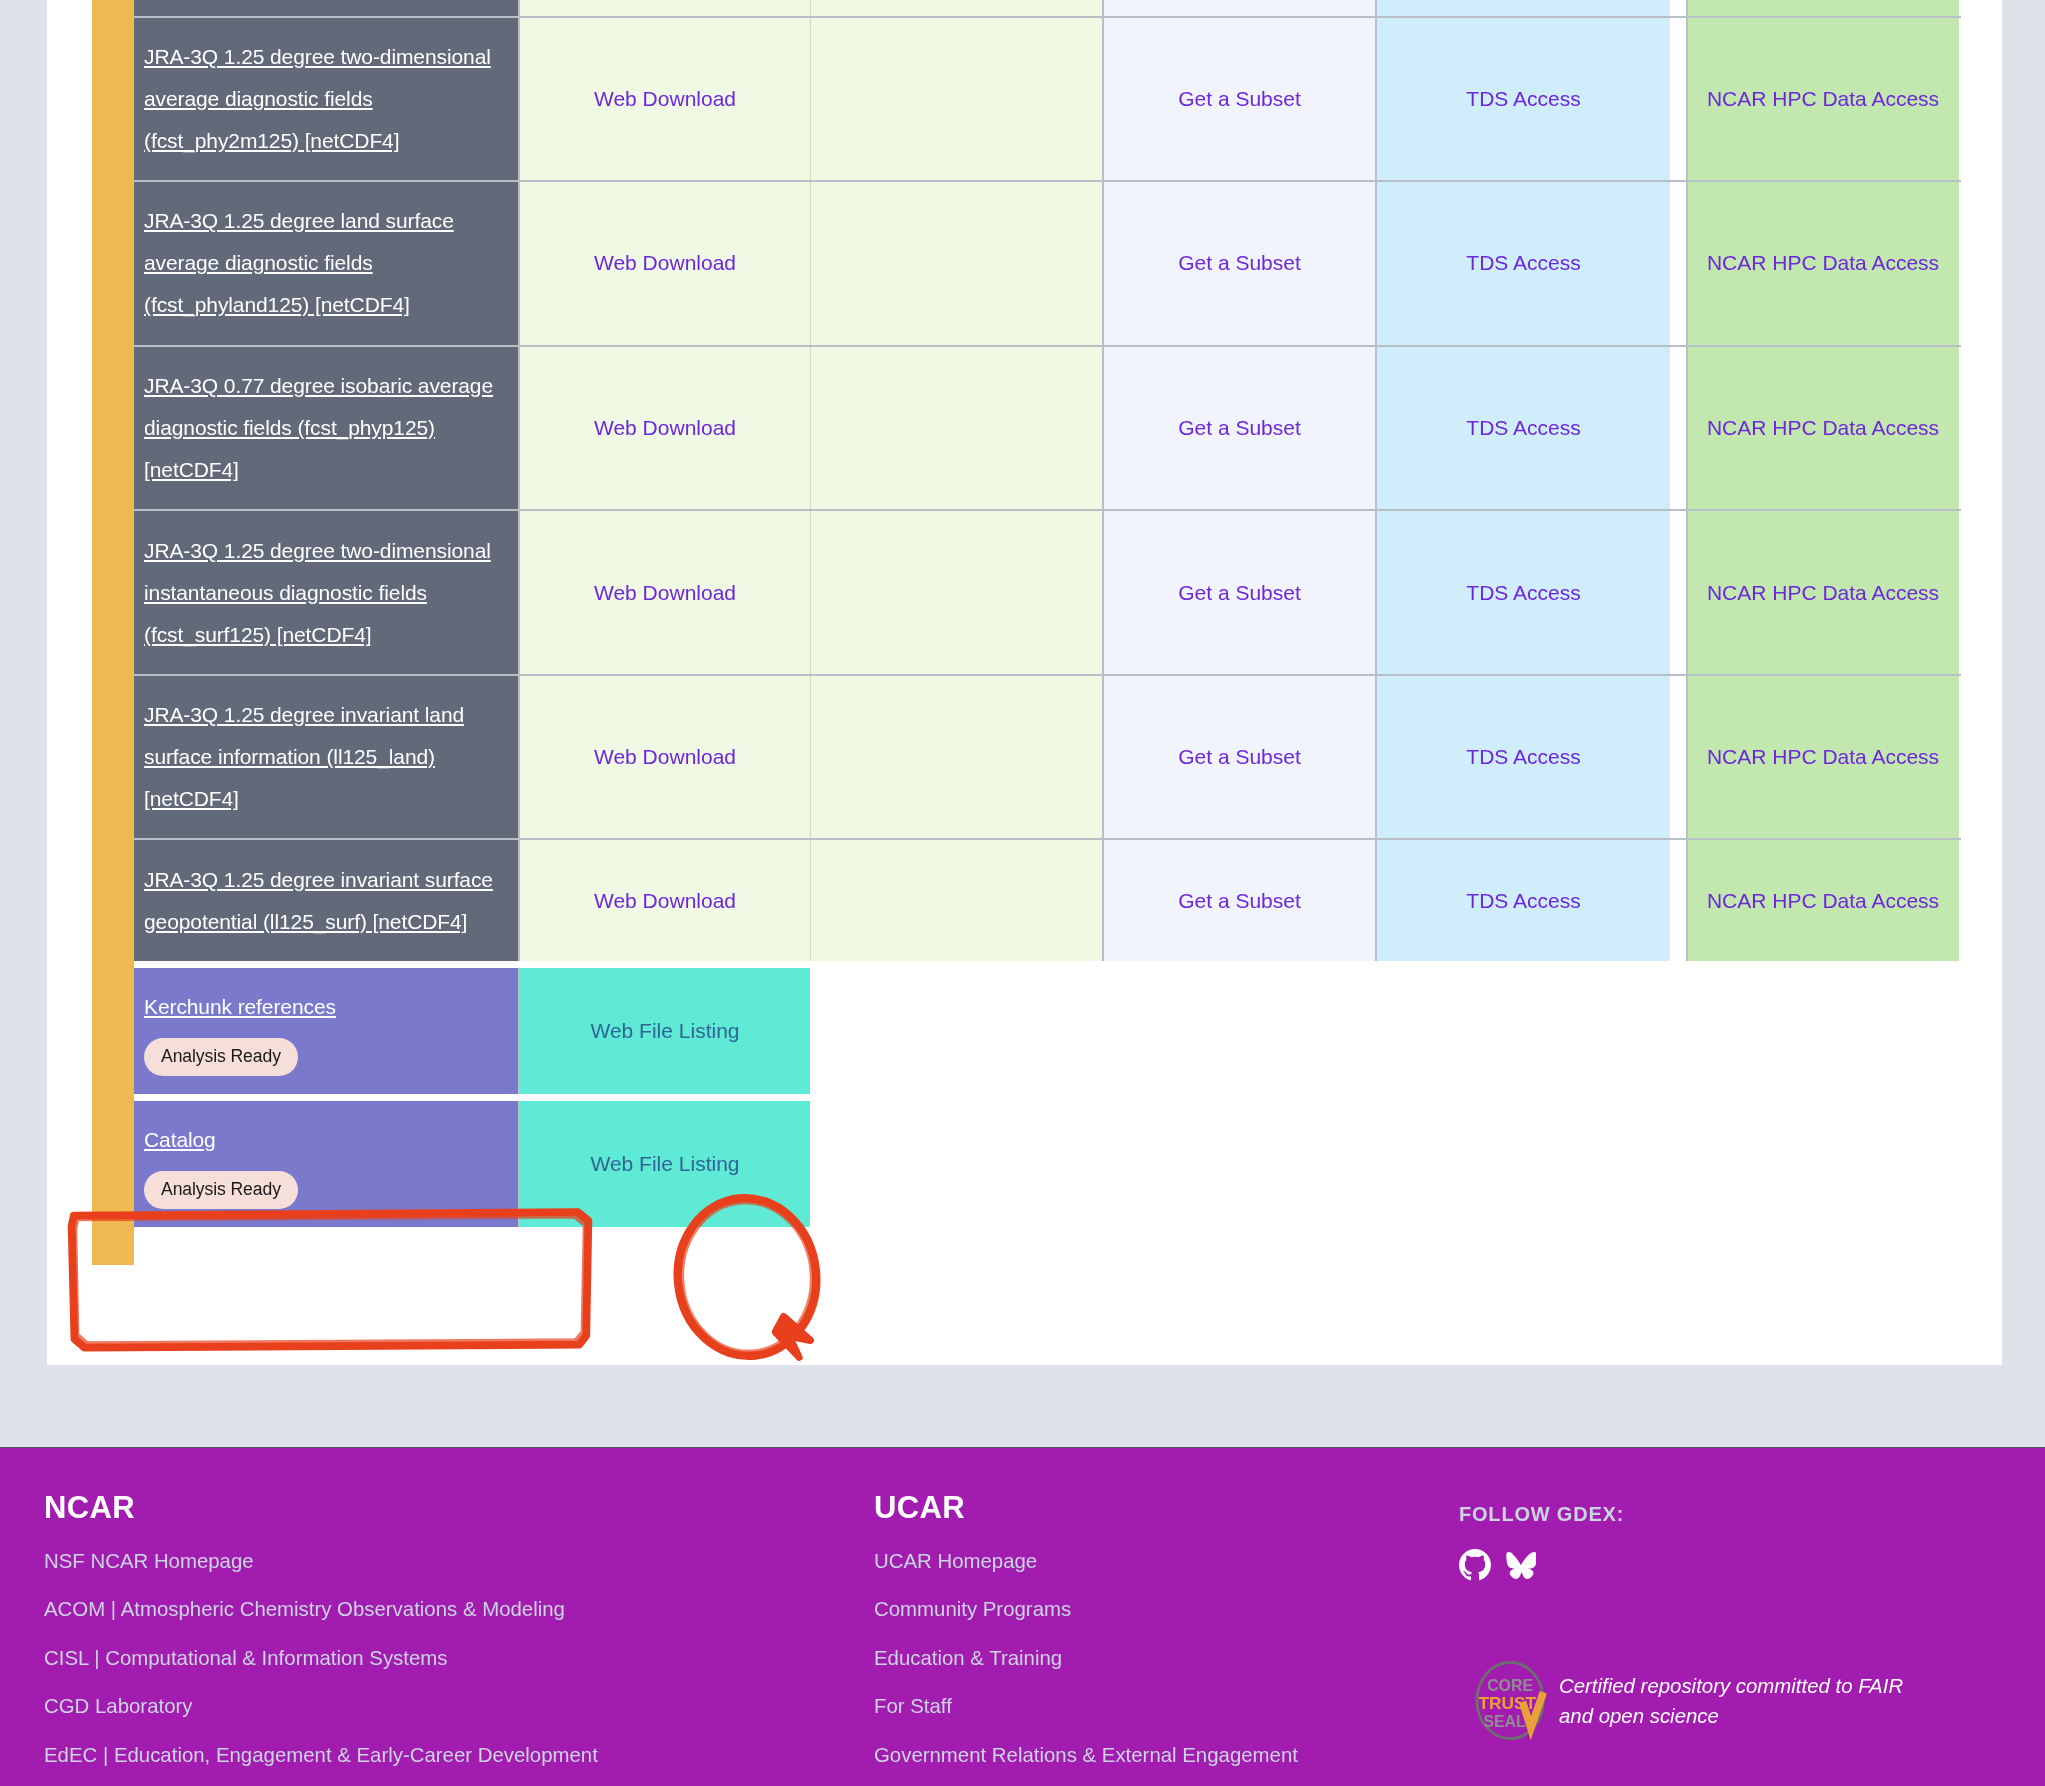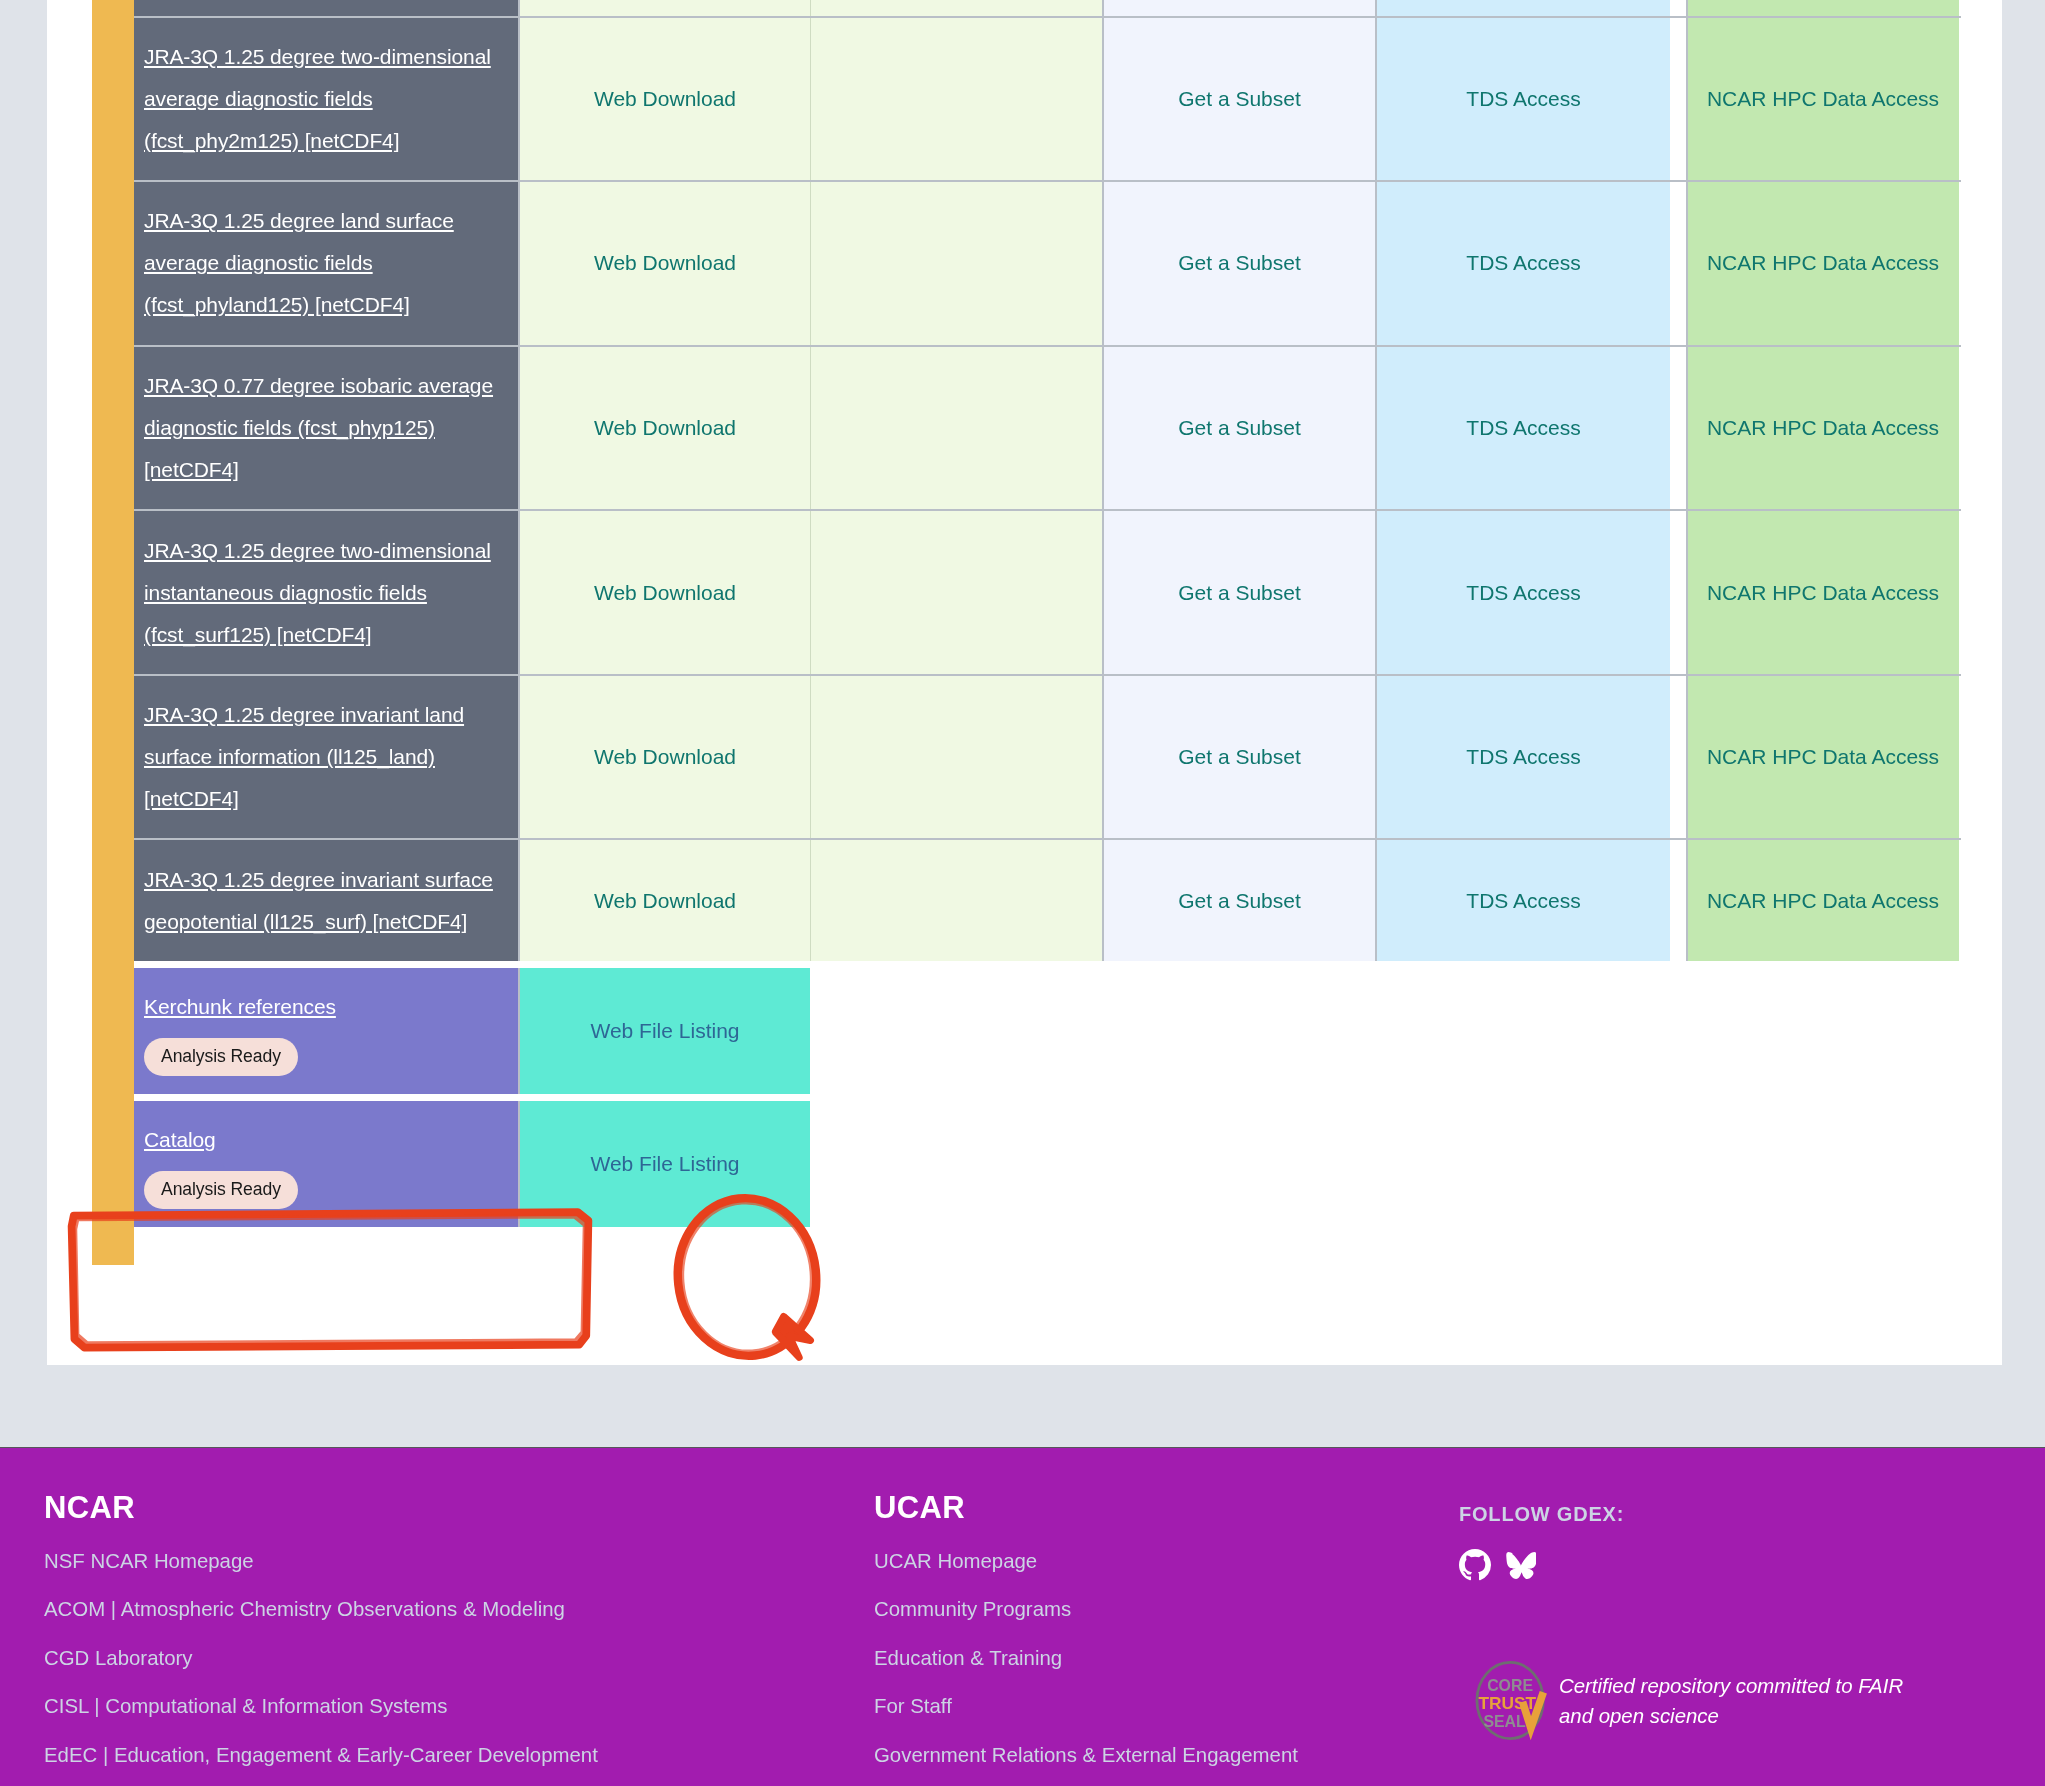--- a/index.html
+++ b/index.html
@@ -51,21 +51,21 @@
     line-height: 42px;
     padding: 18.3px 0 18.3px 52px;
     letter-spacing: -0.1px;
     text-decoration: underline;
   }
   .c-link {
     display: flex;
     align-items: center;
     justify-content: center;
     text-align: center;
-    color: #0f766e;
+    color: #6d28d9;
     font-size: 21px;
     line-height: 42px;
   }
   .c-webdl   { width: 292px; background: #f0f9e3; border-left: 2.1px solid #b9bfc7; }
   .c-blank   { width: 292px; background: #f0f9e3; border-left: 1.4px solid #cfdcc2; }
   .c-subset  { width: 273px; background: #f1f4fd; border-left: 2.1px solid #b9bfc7; }
   .c-tds     { width: 295px; background: #d0edfc; border-left: 2.1px solid #b9bfc7; }
   .c-gap     { width: 15.5px; background: #ffffff; }
   .c-hpc     { width: 273px; background: #c2e8b0; border-left: 2.1px solid #b9bfc7; }
 
@@ -284,22 +284,22 @@
 
     <path d="M 1052 178 L 1090 212 L 1060 206 L 1074 236 L 1040 200 Z" fill="#e8401c" stroke="#e8401c" stroke-width="10" stroke-linejoin="round"></path>
   </svg>
 
   <div class="footer">
 
     <div class="f-col ncar">
       <div class="f-head">NCAR</div>
       <a class="f-link">NSF NCAR Homepage</a>
       <a class="f-link">ACOM | Atmospheric Chemistry Observations &amp; Modeling</a>
+      <a class="f-link">CISL | Computational &amp; Information Systems</a>
       <a class="f-link">CGD Laboratory</a>
-      <a class="f-link">CISL | Computational &amp; Information Systems</a>
       <a class="f-link">EdEC | Education, Engagement &amp; Early-Career Development</a>
     </div>
 
     <div class="f-col ucar">
       <div class="f-head">UCAR</div>
       <a class="f-link">UCAR Homepage</a>
       <a class="f-link">Community Programs</a>
       <a class="f-link">Education &amp; Training</a>
       <a class="f-link">For Staff</a>
       <a class="f-link">Government Relations &amp; External Engagement</a>

